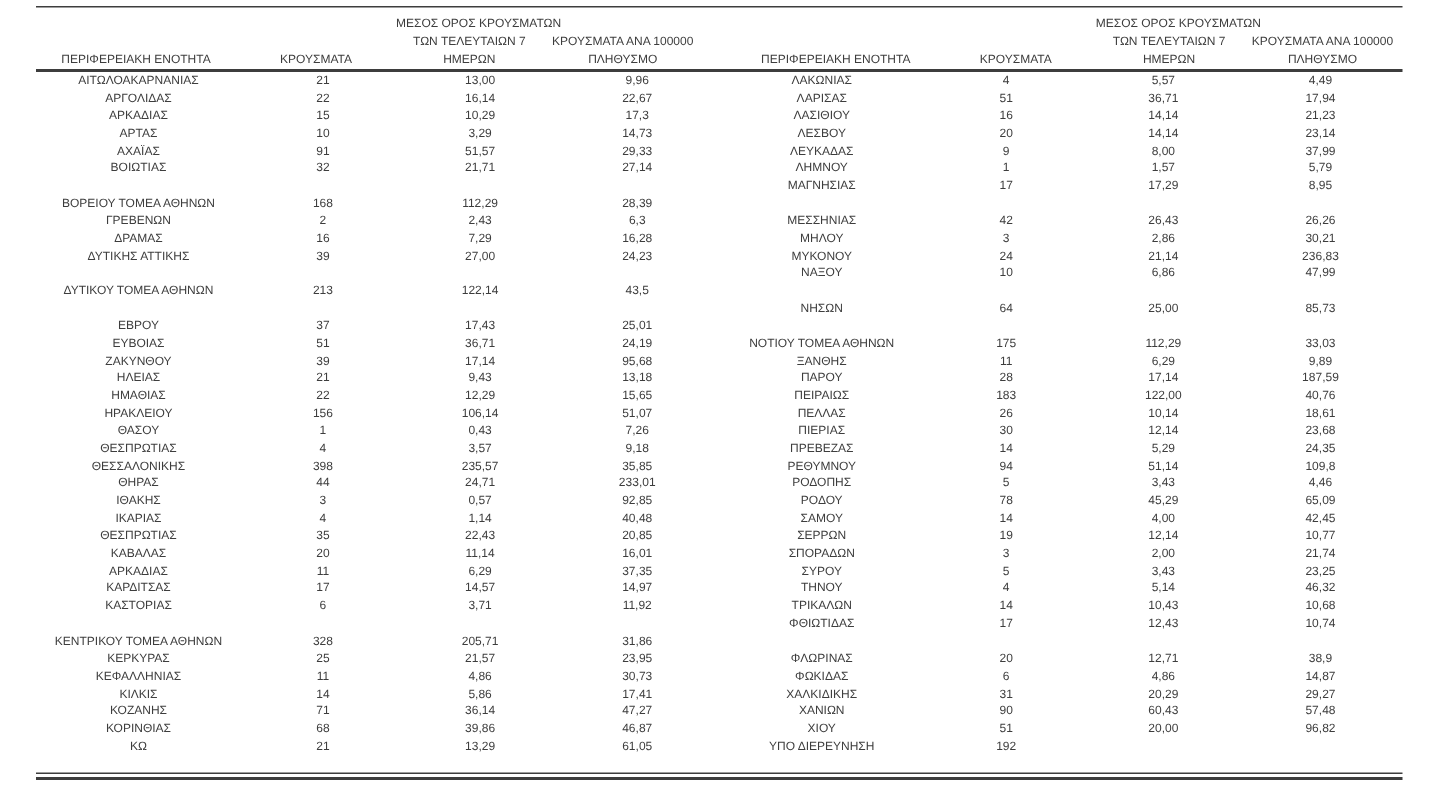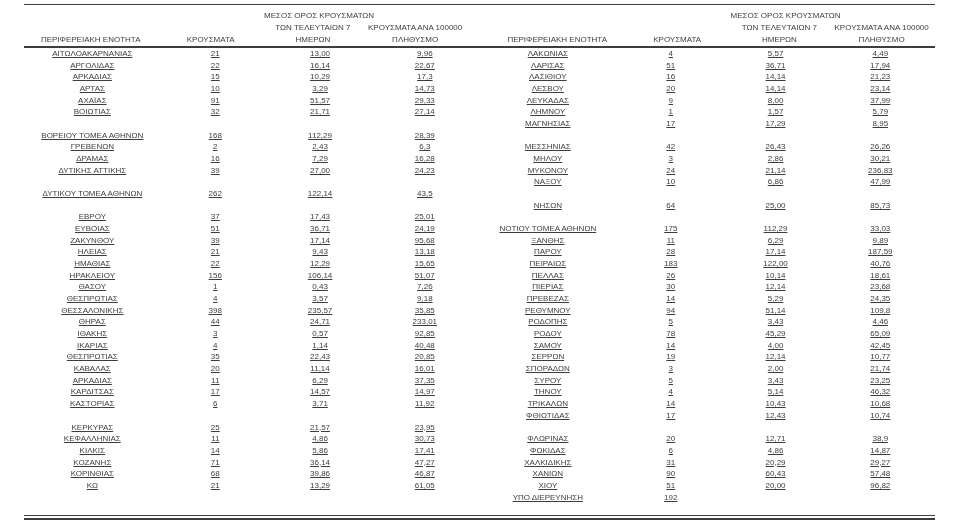--- a/index.html
+++ b/index.html
@@ -44,21 +44,20 @@
   .c0 { width: 30%; }
   .c1 { width: 24%; }
   .c2 { width: 22%; }
   .c3 { width: 24%; }
   .header-sep {
     height: 0;
     border-top: 2px solid #3d3d3d;
   }
   .body-row {
     display: flex;
-    text-decoration: underline;
   }
   .trow {
     display: flex;
     height: 11.675px;
   }
   .tcell {
     font-size: 8px;
     line-height: 11.675px;
     text-align: center;
     white-space: nowrap;
@@ -189,21 +188,21 @@
           <div class="tcell c3">24,23</div>
         </div>
         <div class="trow">
           <div class="tcell c0"></div>
           <div class="tcell c1"></div>
           <div class="tcell c2"></div>
           <div class="tcell c3"></div>
         </div>
         <div class="trow">
           <div class="tcell c0">ΔΥΤΙΚΟΥ ΤΟΜΕΑ ΑΘΗΝΩΝ</div>
-          <div class="tcell c1">262</div>
+          <div class="tcell c1">213</div>
           <div class="tcell c2">122,14</div>
           <div class="tcell c3">43,5</div>
         </div>
         <div class="trow">
           <div class="tcell c0"></div>
           <div class="tcell c1"></div>
           <div class="tcell c2"></div>
           <div class="tcell c3"></div>
         </div>
         <div class="trow">
@@ -308,20 +307,26 @@
           <div class="tcell c2">3,71</div>
           <div class="tcell c3">11,92</div>
         </div>
         <div class="trow">
           <div class="tcell c0"></div>
           <div class="tcell c1"></div>
           <div class="tcell c2"></div>
           <div class="tcell c3"></div>
         </div>
         <div class="trow">
+          <div class="tcell c0">ΚΕΝΤΡΙΚΟΥ ΤΟΜΕΑ ΑΘΗΝΩΝ</div>
+          <div class="tcell c1">328</div>
+          <div class="tcell c2">205,71</div>
+          <div class="tcell c3">31,86</div>
+        </div>
+        <div class="trow">
           <div class="tcell c0">ΚΕΡΚΥΡΑΣ</div>
           <div class="tcell c1">25</div>
           <div class="tcell c2">21,57</div>
           <div class="tcell c3">23,95</div>
         </div>
         <div class="trow">
           <div class="tcell c0">ΚΕΦΑΛΛΗΝΙΑΣ</div>
           <div class="tcell c1">11</div>
           <div class="tcell c2">4,86</div>
           <div class="tcell c3">30,73</div>

